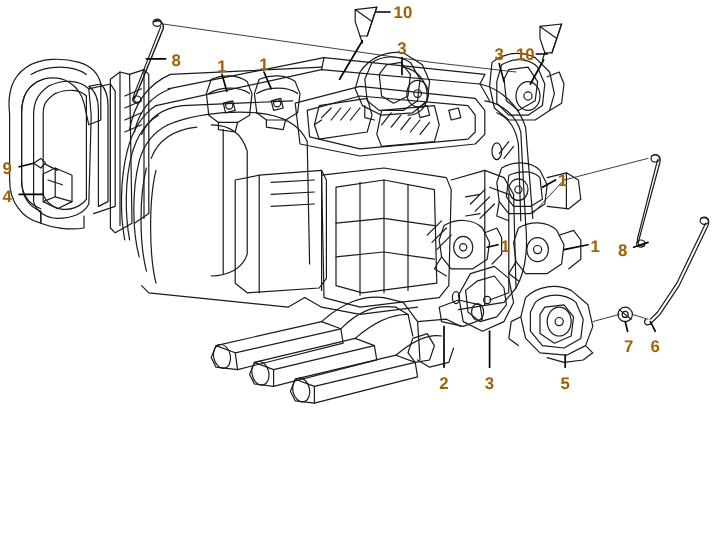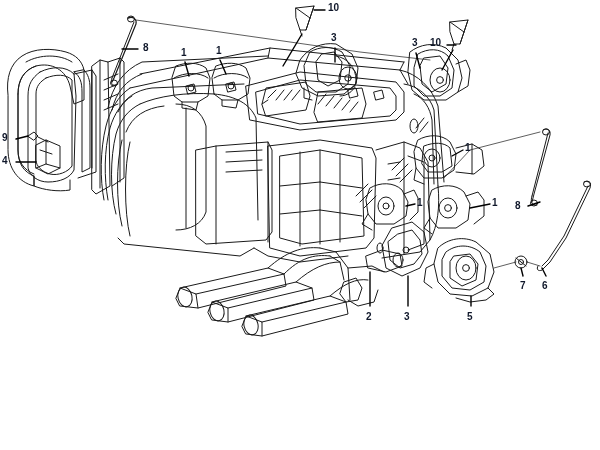--- a/index.html
+++ b/index.html
@@ -23,22 +23,22 @@
   svg.layer {
     position: absolute;
     left: 0; top: 0;
     width: 600px;
     height: 450px;
   }
   .callout-num {
     position: absolute;
     font-family: "Liberation Sans", sans-serif;
     font-weight: bold;
-    font-size: 10px;
-    color: #0f172a;
+    font-size: 14px;
+    color: #a16207;
     line-height: 1;
     white-space: nowrap;
     user-select: none;
   }
   #footer-bar {
     position: absolute;
     left: 0;
     top: 390px;
     width: 600px;
     height: 60px;

